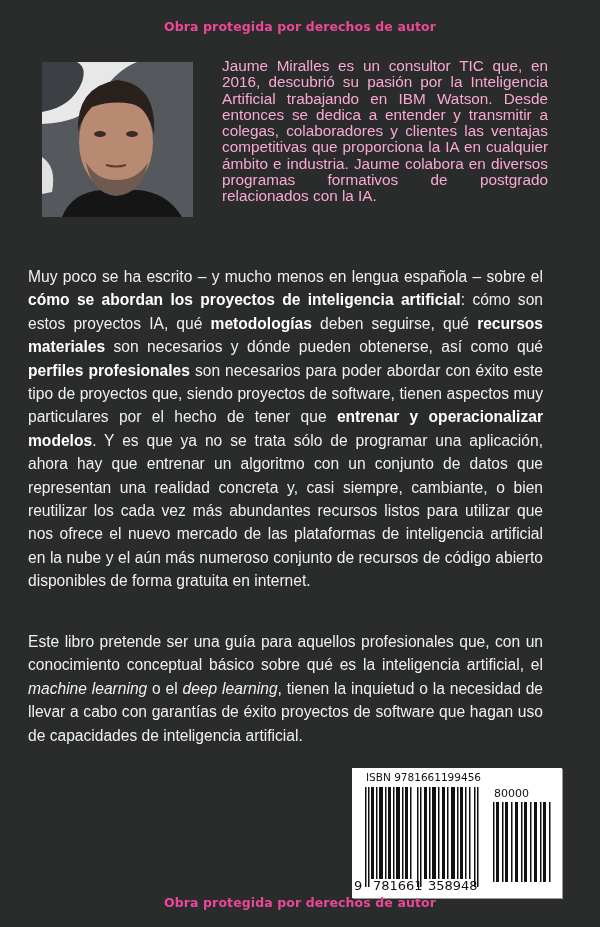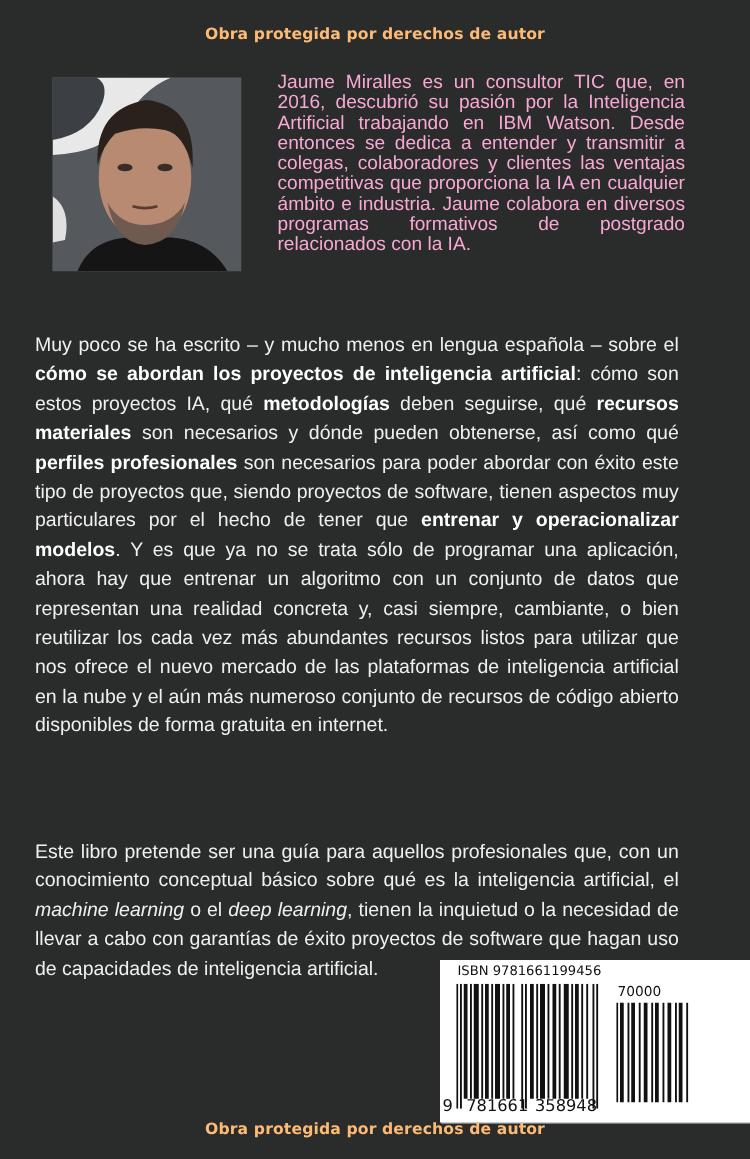--- a/index.html
+++ b/index.html
@@ -6,43 +6,43 @@
   body {
     width:600px; height:927px; overflow:hidden;
     background:#2a2b2b;
     font-family:"Liberation Sans", sans-serif;
     color:#f2f2f2;
     position:relative;
   }
   .watermark {
     position:absolute; left:0; width:600px; text-align:center;
     font-family:"DejaVu Sans", sans-serif; font-size:12.5px;
-    color:#fdba74; font-weight:bold; letter-spacing:0.1px;
+    color:#ec4899; font-weight:bold; letter-spacing:0.1px;
   }
   .wm-top { top:19px; }
   .wm-bottom { top:895px; }
   .author-photo {
     position:absolute; left:42px; top:62px; width:151px; height:155px;
     overflow:hidden; background:#5a5d61;
   }
   .author-bio {
     position:absolute; left:222px; top:58px; width:326px;
     font-size:15.3px; line-height:16.3px; text-align:justify;
     color:#f9a8d4;
   }
   .para {
     position:absolute; left:28px; width:515px;
     font-size:15.6px; line-height:23.4px; text-align:justify;
     color:#f0f0f0;
   }
   .p1 { top:265px; }
-  .p2 { top:630px;margin-top:40px; }
+  .p2 { top:630px; }
   .para b { color:#ffffff; }
   .barcode-box {
-    position:absolute; left:352px; top:768px; width:248px; height:130px;
+    position:absolute; left:352px; top:768px; width:210px; height:130px;
     background:#ffffff; color:#111;
     box-shadow:1px 1px 0 #999;
   }
   .isbn-text {
     position:absolute; left:14px; top:3px;
     font-family:"DejaVu Sans", sans-serif; font-size:10.5px; color:#111;
   }
   .addon-text {
     position:absolute; left:142px; top:19px;
     font-family:"DejaVu Sans", sans-serif; font-size:11px; color:#111;
@@ -83,21 +83,21 @@
 <div class="para p1">
   <span>Muy poco se ha escrito – y mucho menos en lengua española – sobre el </span><b>cómo se abordan los proyectos de inteligencia artificial</b><span>: cómo son estos proyectos IA, qué </span><b>metodologías</b><span> deben seguirse, qué </span><b>recursos materiales</b><span> son necesarios y dónde pueden obtenerse, así como qué </span><b>perfiles profesionales</b><span> son necesarios para poder abordar con éxito este tipo de proyectos que, siendo proyectos de software, tienen aspectos muy particulares por el hecho de tener que </span><b>entrenar y operacionalizar modelos</b><span>. Y es que ya no se trata sólo de programar una aplicación, ahora hay que entrenar un algoritmo con un conjunto de datos que representan una realidad concreta y, casi siempre, cambiante, o bien reutilizar los cada vez más abundantes recursos listos para utilizar que nos ofrece el nuevo mercado de las plataformas de inteligencia artificial en la nube y el aún más numeroso conjunto de recursos de código abierto disponibles de forma gratuita en internet.</span>
 </div>
 
 <div class="para p2">
   <span>Este libro pretende ser una guía para aquellos profesionales que, con un conocimiento conceptual básico sobre qué es la inteligencia artificial, el </span><i>machine learning</i><span> o el </span><i>deep learning</i><span>, tienen la inquietud o la necesidad de llevar a cabo con garantías de éxito proyectos de software que hagan uso de capacidades de inteligencia artificial.</span>
 </div>
 
 <div class="barcode-box">
   <div class="isbn-text">ISBN 9781661199456</div>
-  <div class="addon-text">70000</div>
+  <div class="addon-text">80000</div>
   <svg class="bars-main" width="115" height="100" viewBox="0 0 115 100">
     <g fill="#111">
       <rect x="0" y="0" width="1.5" height="100"></rect>
         <rect x="3" y="0" width="1.5" height="100"></rect>
       <rect x="6" y="0" width="3" height="92"></rect>
         <rect x="11" y="0" width="1.5" height="92"></rect>
       <rect x="14" y="0" width="4" height="92"></rect>
         <rect x="20" y="0" width="1.5" height="92"></rect>
       <rect x="23" y="0" width="3" height="92"></rect>
         <rect x="28" y="0" width="1.5" height="92"></rect>

